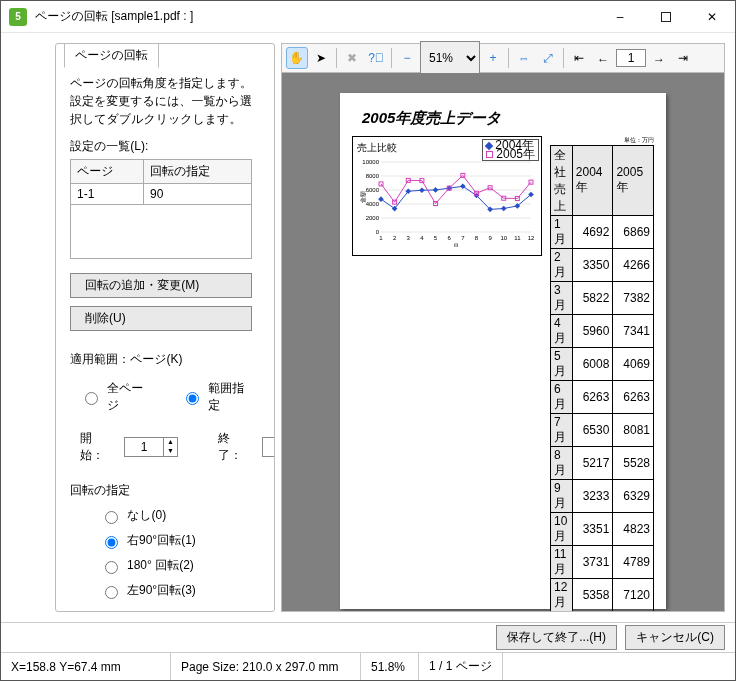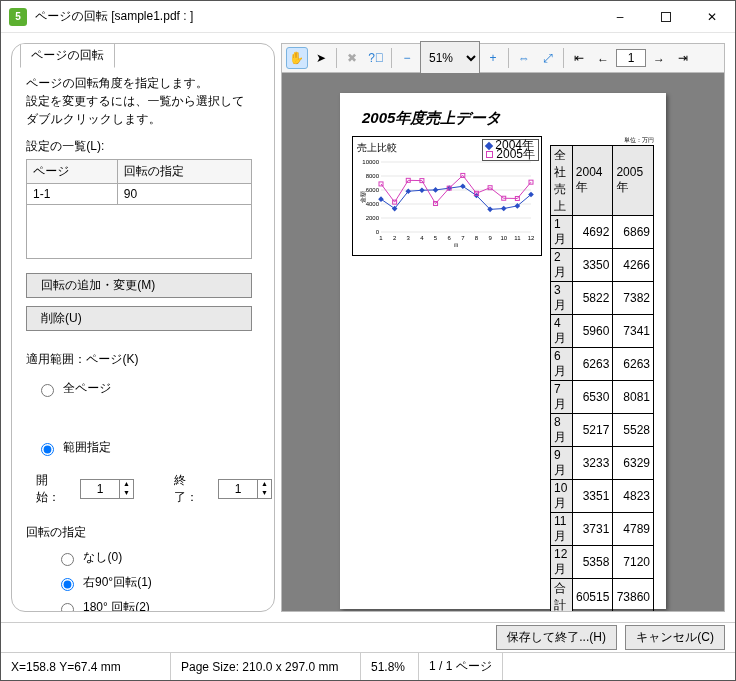--- a/index.html
+++ b/index.html
@@ -4,33 +4,33 @@
 <style>
 * { box-sizing: border-box; font-family: "Meiryo UI","Yu Gothic UI",sans-serif; font-size: 12px; }
 body { margin:0; background:#fff; }
 .window { width:736px; height:681px; border:1px solid #555; display:flex; flex-direction:column; position:relative; }
 .titlebar { height:32px; background:#fff; display:flex; align-items:center; padding:0 0 0 8px; border-bottom:1px solid #e5e5e5; }
 .titlebar .logo { width:18px;height:18px;background:#5cb030;border-radius:3px;display:flex;align-items:center;justify-content:center;color:#fff;font-weight:bold;font-size:10px; }
 .titlebar .title { margin-left:8px; flex:1; }
 .wc { width:46px;height:32px;display:flex;align-items:center;justify-content:center; }
 .wc .bx{width:10px;height:10px;border:1px solid #222;}
 .body { flex:1; display:flex; padding:10px; gap:6px; overflow:hidden; }
-.leftpanel { width:266px; border:1px solid #bbb; border-radius:14px; position:relative; padding:10px 22px 10px 14px; overflow-y:auto; }
+.leftpanel { width:266px; border:1px solid #bbb; border-radius:3px; position:relative; padding:10px 22px 10px 14px; overflow-y:auto;margin-left:44px; }
 .leftpanel .tab { position:absolute; top:-1px; left:8px; background:#fff; border:1px solid #bbb; border-bottom:1px solid #fff; padding:3px 10px; }
 .leftpanel .inner { margin-top:20px; }
 .desc { line-height:1.5; margin-bottom:10px; }
 .lbl { margin:6px 0 4px; }
 .listtbl { width:100%; border:1px solid #888; border-collapse:collapse; }
 .listtbl th,.listtbl td { border:1px solid #aaa; padding:3px 6px; text-align:left; font-weight:normal; background:#fff; }
 .listtbl th { background:#f6f6f6; }
 .listrow.sel td { background:#fff; }
 .btnrow { display:flex; gap:8px; margin:14px 0 20px;flex-direction:column; }
 .btn { border:1px solid #888; background:#e9e9e9; padding:3px 14px; cursor:pointer; }
 .radio,.num { display:flex; align-items:center; gap:6px; margin:6px 0; }
-.radios-inline { display:flex; gap:30px; margin:6px 0 10px 10px;flex-direction:column; }
+.radios-inline { display:flex; gap:30px; margin:6px 0 10px 10px; }
 .rangerow { display:flex; align-items:center; gap:20px; margin:6px 0 18px 10px; }
 .spin { display:flex; align-items:center; border:1px solid #888; }
 .spin input { width:38px; border:none; text-align:center; padding:2px 0; }
 .spin .ar { display:flex; flex-direction:column; }
 .spin .ar span { width:14px; height:9px; border-left:1px solid #888; font-size:7px; text-align:center; line-height:8px; }
 .sect { font-weight:normal; margin:4px 0; }
 .rotopts { margin:4px 0 14px 30px; }
 .rotopts .radio { margin:8px 0; }
 .note { margin-top:6px; }
 .noteb { padding:0 0 0 12px; line-height:1.5; }
@@ -270,20 +270,25 @@
                       <th>3月</th>
                       <td>5822</td>
                       <td>7382</td>
                     </tr>
                     <tr>
                       <th>4月</th>
                       <td>5960</td>
                       <td>7341</td>
                     </tr>
                     <tr>
+                      <th>5月</th>
+                      <td>6008</td>
+                      <td>4069</td>
+                    </tr>
+                    <tr>
                       <th>6月</th>
                       <td>6263</td>
                       <td>6263</td>
                     </tr>
                     <tr>
                       <th>7月</th>
                       <td>6530</td>
                       <td>8081</td>
                     </tr>
                     <tr>

